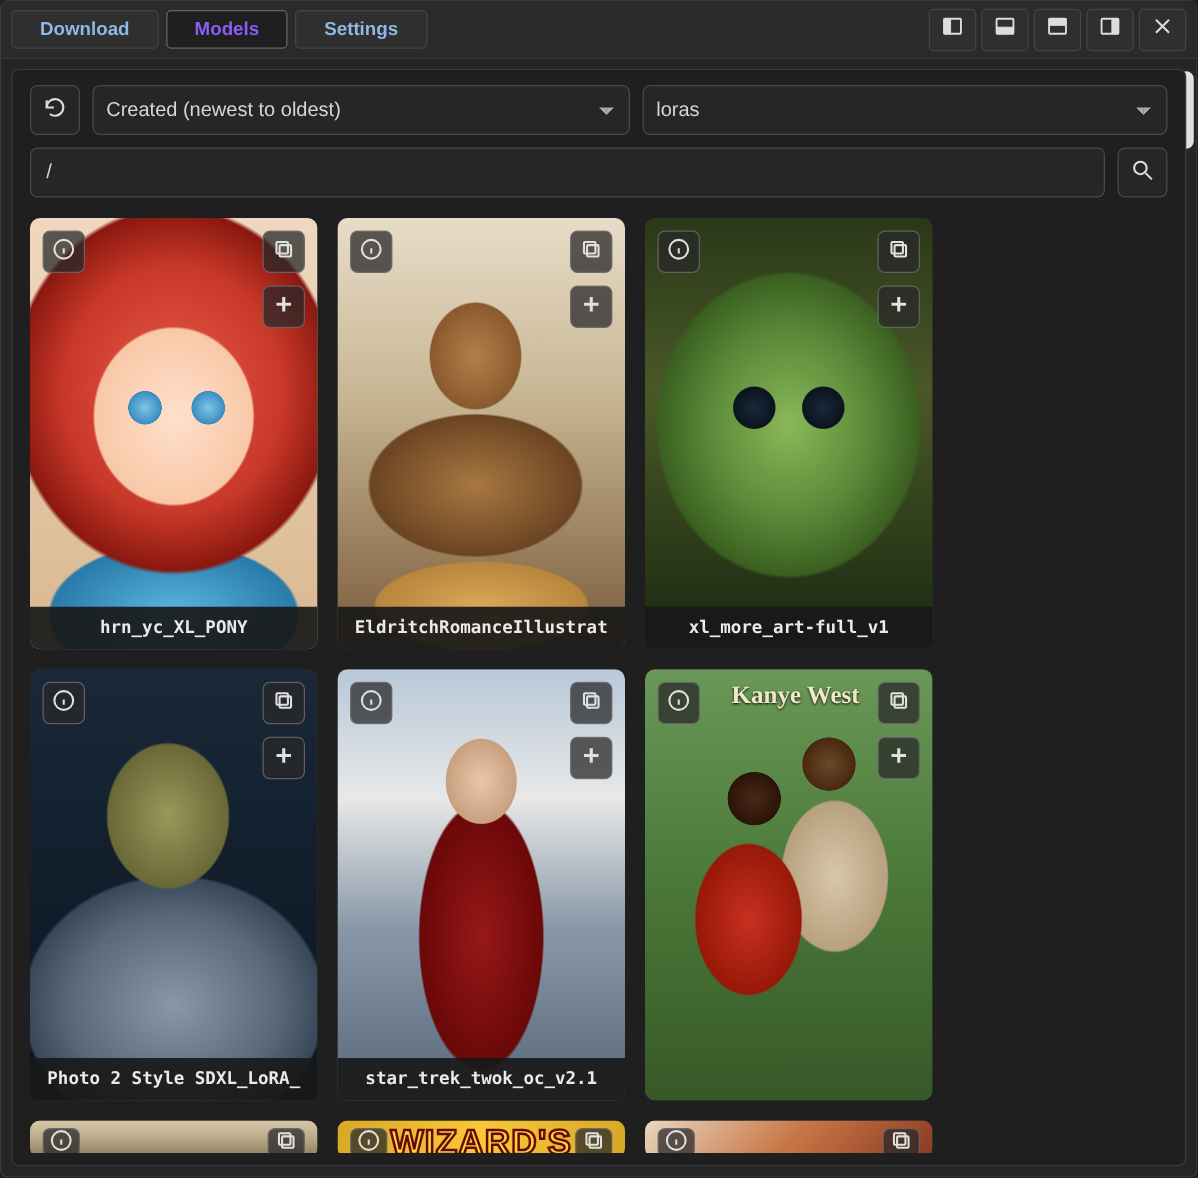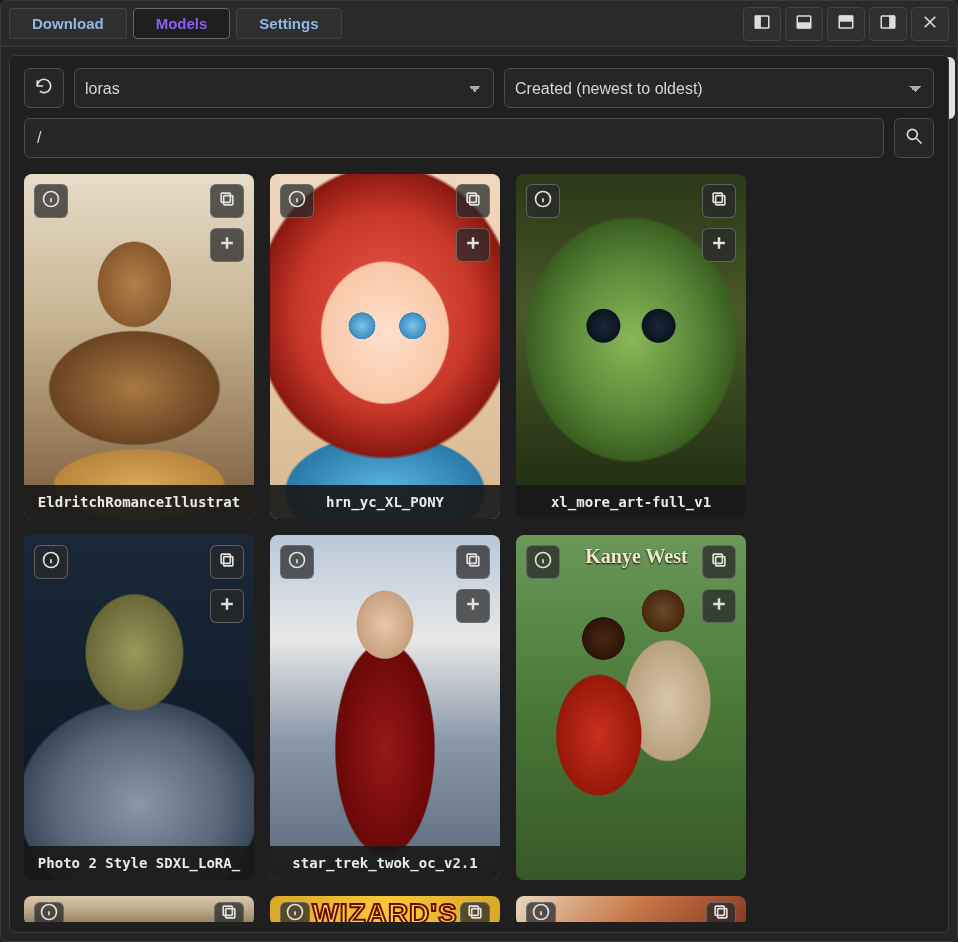--- a/index.html
+++ b/index.html
@@ -293,85 +293,85 @@
 
     <div class="controls-row">
       <div class="iconbtn">
         <span>
           <svg viewBox="0 0 24 24">
               <path d="M4 12a8 8 0 1 1 3 6.2" fill="none"></path>
               <path d="M4 5 L4 12 L11 12" fill="none"></path>
             </svg>
         </span>
       </div>
+      <select id="sort-select" class="select">
+        <option>Created (newest to oldest)</option>
+      </select>
       <select id="type-select" class="select">
         <option>loras</option>
       </select>
-      <select id="sort-select" class="select">
-        <option>Created (newest to oldest)</option>
-      </select>
     </div>
 
     <div class="search-row">
       <input class="search-input" value="/" style="">
       <div class="iconbtn">
         <span>
           <svg viewBox="0 0 24 24">
               <circle cx="10" cy="10" r="6"></circle>
               <path d="M15 15 L21 21"></path>
             </svg>
         </span>
       </div>
     </div>
 
     <div class="grid-wrap">
       <div class="grid">
 
         <div class="card">
+          <div class="card-img thumb anime"></div>
+          <div class="card-icon info">
+              <span><svg viewBox="0 0 24 24">
+                  <circle cx="12" cy="12" r="9"></circle>
+                  <path d="M12 8h0M12 11v5"></path>
+                </svg></span>
+            </div>
+          <div class="card-icon copy">
+              <span><svg viewBox="0 0 24 24">
+                  <rect x="8" y="8" width="11" height="11" rx="1"></rect>
+                  <rect x="5" y="5" width="11" height="11" rx="1"></rect>
+                </svg></span>
+            </div>
+          <div class="card-icon add">
+              <span><svg viewBox="0 0 24 24">
+                  <path d="M12 5v14M5 12h14"></path>
+                </svg></span>
+            </div>
+          <div class="card-label">hrn_yc_XL_PONY</div>
+        </div>
+
+        <div class="card">
           <div class="card-img thumb cat"></div>
           <div class="card-icon info">
               <span><svg viewBox="0 0 24 24">
                   <circle cx="12" cy="12" r="9"></circle>
                   <path d="M12 8h0M12 11v5"></path>
                 </svg></span>
             </div>
           <div class="card-icon copy">
               <span><svg viewBox="0 0 24 24">
                   <rect x="8" y="8" width="11" height="11" rx="1"></rect>
                   <rect x="5" y="5" width="11" height="11" rx="1"></rect>
                 </svg></span>
             </div>
           <div class="card-icon add">
               <span><svg viewBox="0 0 24 24">
                   <path d="M12 5v14M5 12h14"></path>
                 </svg></span>
             </div>
           <div class="card-label">EldritchRomanceIllustrat</div>
-        </div>
-
-        <div class="card">
-          <div class="card-img thumb anime"></div>
-          <div class="card-icon info">
-              <span><svg viewBox="0 0 24 24">
-                  <circle cx="12" cy="12" r="9"></circle>
-                  <path d="M12 8h0M12 11v5"></path>
-                </svg></span>
-            </div>
-          <div class="card-icon copy">
-              <span><svg viewBox="0 0 24 24">
-                  <rect x="8" y="8" width="11" height="11" rx="1"></rect>
-                  <rect x="5" y="5" width="11" height="11" rx="1"></rect>
-                </svg></span>
-            </div>
-          <div class="card-icon add">
-              <span><svg viewBox="0 0 24 24">
-                  <path d="M12 5v14M5 12h14"></path>
-                </svg></span>
-            </div>
-          <div class="card-label">hrn_yc_XL_PONY</div>
         </div>
 
         <div class="card">
           <div class="card-img thumb alien"></div>
           <div class="card-icon info">
               <span><svg viewBox="0 0 24 24">
                   <circle cx="12" cy="12" r="9"></circle>
                   <path d="M12 8h0M12 11v5"></path>
                 </svg></span>
             </div>

